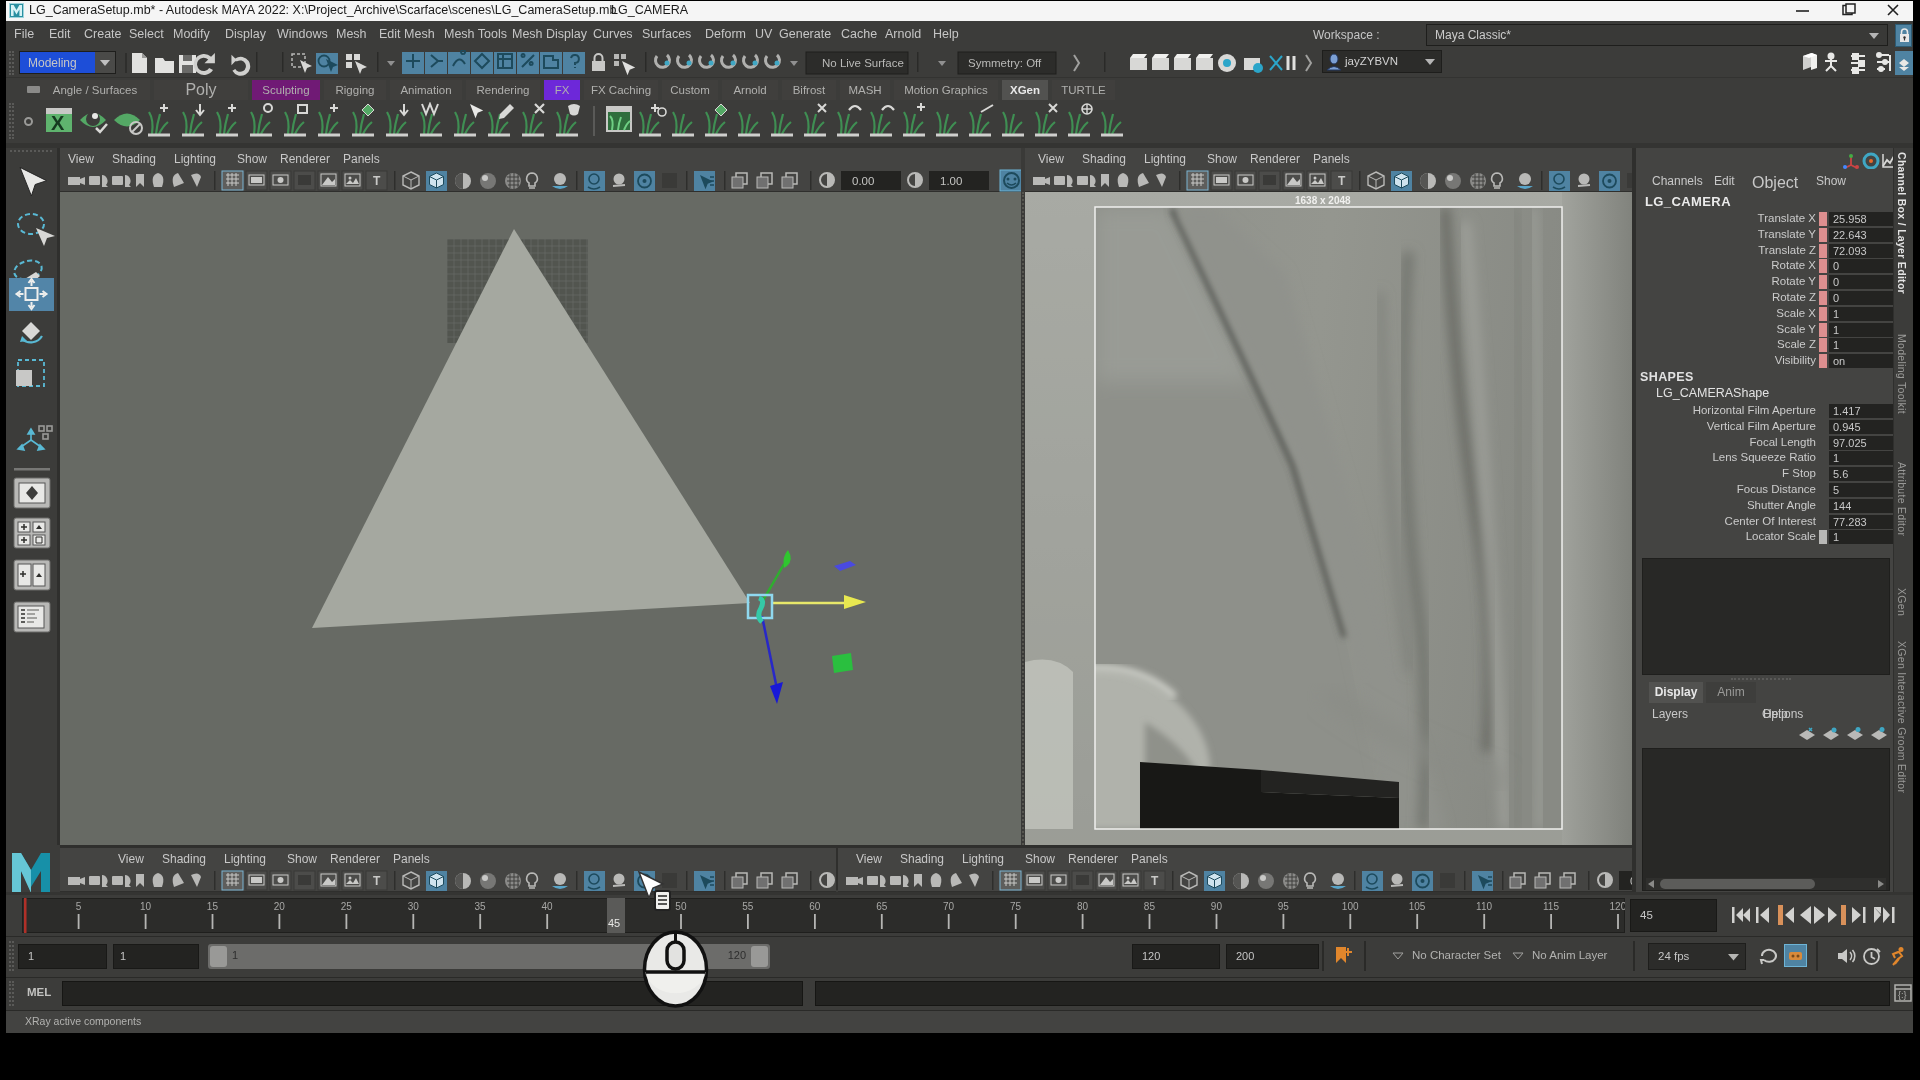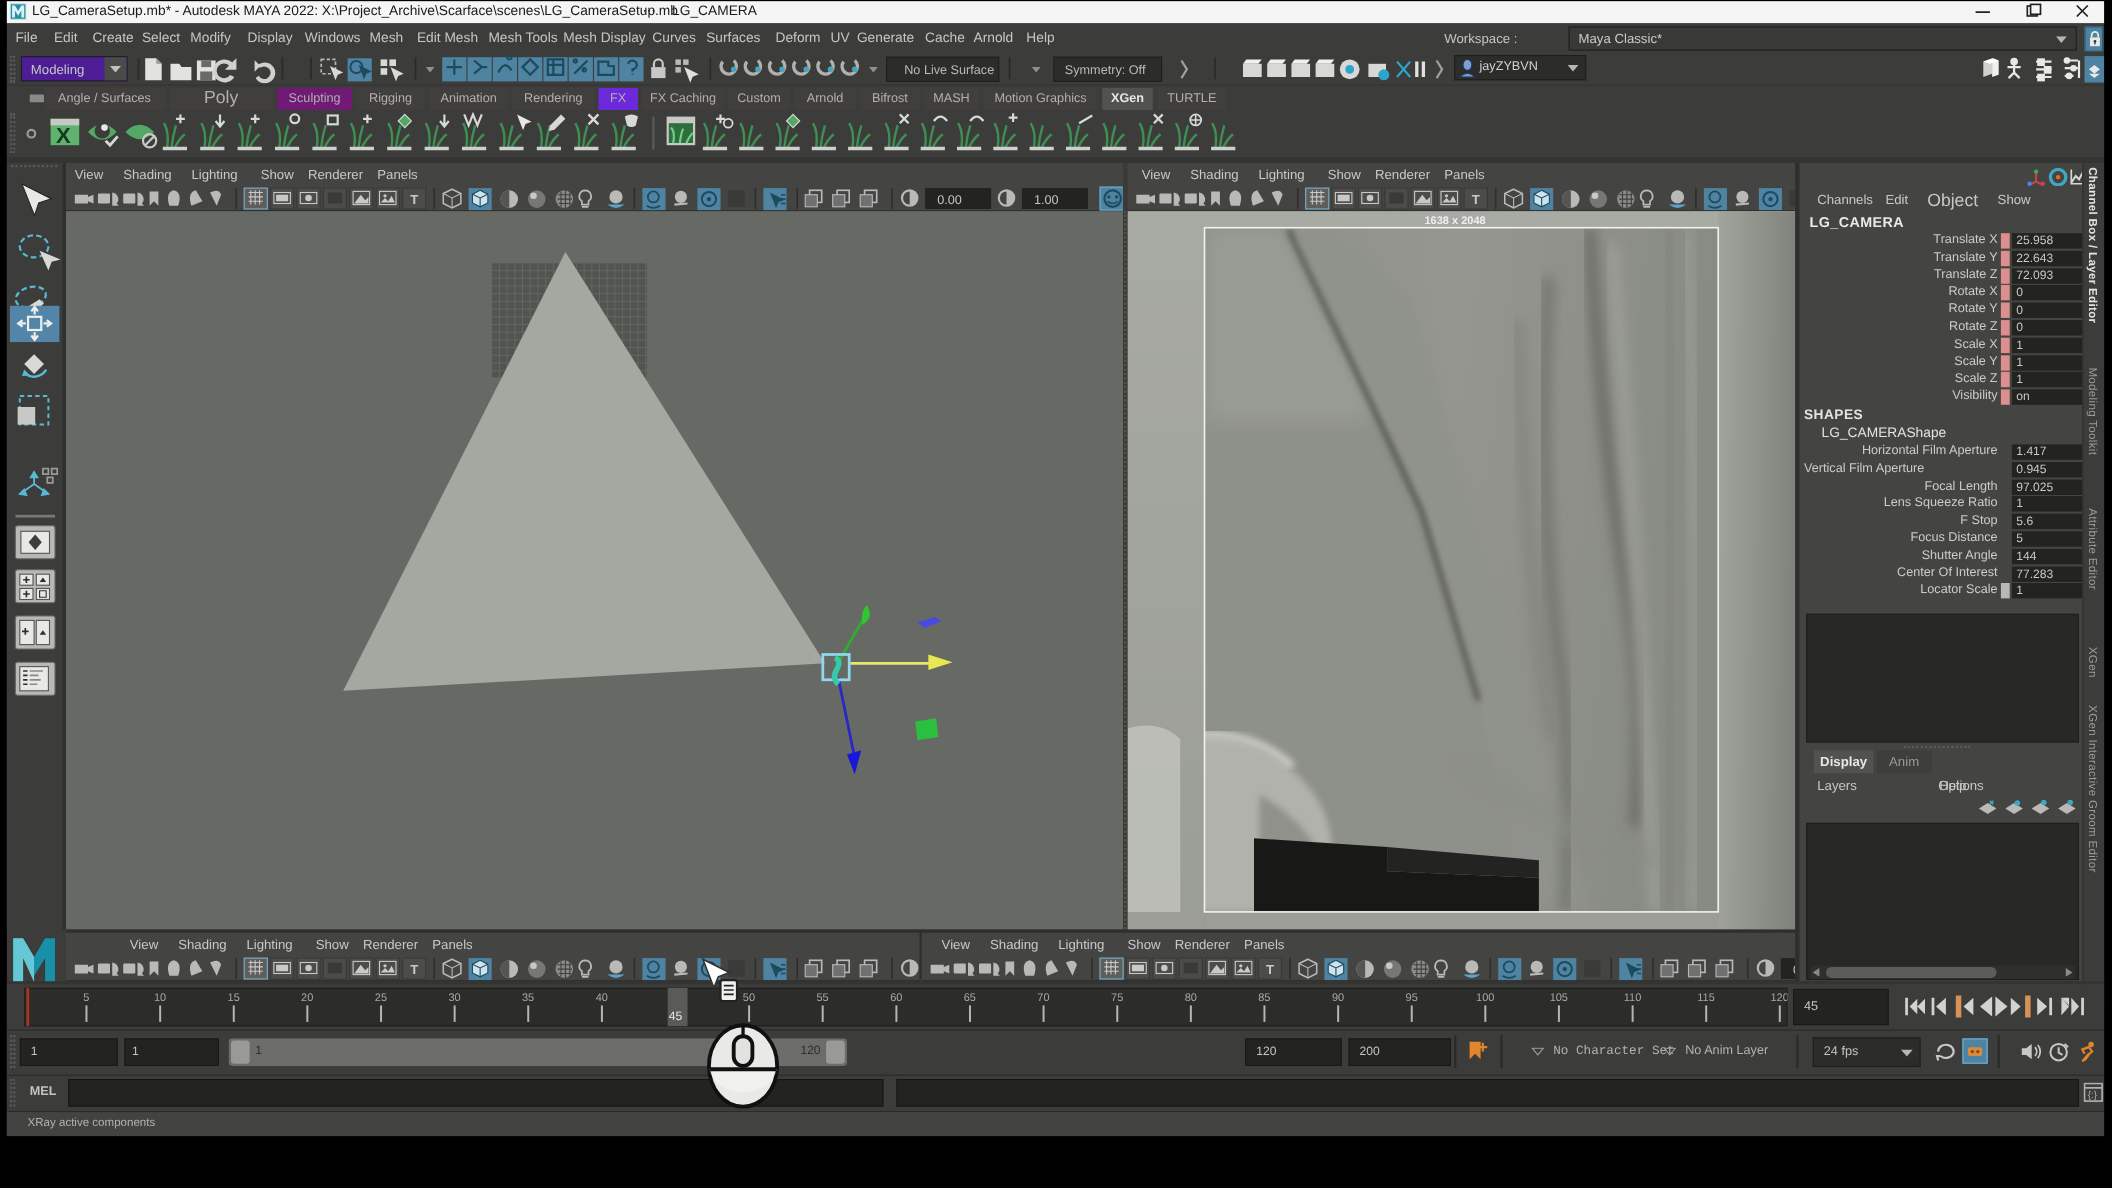--- a/index.html
+++ b/index.html
@@ -51,21 +51,21 @@
 <div class="abs " style="left:1895px;top:24px;width:17px;height:23px;background:#4f83a2;border:1px solid #2d5a72;">
     <svg style="position:absolute;left:3px;top:3px" width="11" height="15" viewBox="0 0 11 15">
       <rect x="1" y="6" width="9" height="8" fill="#e8e8e8"></rect>
       <path d="M2.5 6 V4 a3 3 0 0 1 6 0 V6" fill="none" stroke="#e8e8e8" stroke-width="1.6"></path>
       <circle cx="5.5" cy="9.5" r="1.2" fill="#333"></circle>
       <path d="M5.5 10 v2.5" stroke="#333" stroke-width="1.2"></path>
     </svg>
   </div>
 <div class="abs " style="left:6px;top:47px;width:1907px;height:31px;background:#3c3c3a;border-bottom:1px solid #333331;"></div>
 <div class="abs " style="left:9px;top:51px;width:5px;height:24px;border-left:2px dotted #5a5a58;border-right:2px dotted #5a5a58;"></div>
-<div class="abs " style="left:19px;top:51px;width:97px;height:23px;background:#4c1d95;border:1px solid #1e1e1c;">
+<div class="abs " style="left:19px;top:51px;width:97px;height:23px;background:#1d4ed8;border:1px solid #1e1e1c;">
     <span style="position:absolute;left:8px;top:4px;font-size:12px;color:#c6c6c6">Modeling</span>
   </div>
 <div class="abs " style="left:95px;top:52px;width:20px;height:21px;background:#4a4a48;">
     <svg style="position:absolute;left:5px;top:8px" width="10" height="6">
       <path d="M0 0 h10 l-5 6 z" fill="#c0c0c0"></path>
     </svg>
   </div>
 <svg class="abs" style="left:122px;top:50px" width="1200" height="26" viewBox="0 0 1200 26">
     <rect x="3" y="3" width="2" height="20" fill="#2e2e2c"></rect>
     <g fill="#d8d8d6">
@@ -1001,21 +1001,21 @@
   </div>
 <div class="abs t" style="left:1640px;top:370px;font-size:12.5px;color:#e2e2e2;font-weight:bold;letter-spacing:0.4px;">SHAPES</div>
 <div class="abs t" style="left:1656px;top:386px;font-size:12.5px;color:#e2e2e2;font-weight:normal;">LG_CAMERAShape</div>
 <div class="abs " style="left:1640px;top:403px;width:176px;height:15px;">
     <div style="text-align:right;font-size:11.5px;color:#cbcbcb;line-height:15px">Horizontal Film Aperture</div>
   </div>
 <div class="abs " style="left:1829px;top:404px;width:66px;height:14px;background:#232321;">
     <div style="font-size:11px;color:#c8c8c8;line-height:14px;padding-left:4px">1.417</div>
   </div>
 <div class="abs " style="left:1640px;top:419px;width:176px;height:15px;">
-    <div style="font-size:11.5px;color:#cbcbcb;line-height:15px">Vertical Film Aperture</div>
+    <div style="text-align:right;font-size:11.5px;color:#cbcbcb;line-height:15px">Vertical Film Aperture</div>
   </div>
 <div class="abs " style="left:1829px;top:420px;width:66px;height:14px;background:#232321;">
     <div style="font-size:11px;color:#c8c8c8;line-height:14px;padding-left:4px">0.945</div>
   </div>
 <div class="abs " style="left:1640px;top:435px;width:176px;height:15px;">
     <div style="text-align:right;font-size:11.5px;color:#cbcbcb;line-height:15px">Focal Length</div>
   </div>
 <div class="abs " style="left:1829px;top:436px;width:66px;height:14px;background:#232321;">
     <div style="font-size:11px;color:#c8c8c8;line-height:14px;padding-left:4px">97.025</div>
   </div>
@@ -1192,21 +1192,21 @@
   </div>
 <div class="abs " style="left:1322px;top:941px;width:2px;height:30px;background:#2a2a28;"></div>
 <svg class="abs" style="left:1332px;top:945px" width="22" height="22" viewBox="0 0 22 22">
     <path d="M4 2 h10 v16 l-5 -5 l-5 5 z" fill="#e0862c"></path>
     <path d="M16 3 v8 m-4 -4 h8" stroke="#e0862c" stroke-width="2"></path>
   </svg>
 <div class="abs " style="left:1364px;top:941px;width:2px;height:30px;background:#2a2a28;"></div>
 <svg class="abs" style="left:1392px;top:952px" width="12" height="8">
     <path d="M1 1 h10 l-5 6 z" fill="none" stroke="#a0a09e"></path>
   </svg>
-<div class="abs t" style="left:1412px;top:949px;font-size:11.5px;color:#b2b2b0;font-family:Liberation Mono, monospace;">No Character Set</div>
+<div class="abs t" style="left:1412px;top:949px;font-size:11.5px;color:#b2b2b0;">No Character Set</div>
 <svg class="abs" style="left:1512px;top:952px" width="12" height="8">
     <path d="M1 1 h10 l-5 6 z" fill="none" stroke="#a0a09e"></path>
   </svg>
 <div class="abs t" style="left:1532px;top:949px;font-size:11.5px;color:#b2b2b0;">No Anim Layer</div>
 <div class="abs " style="left:1633px;top:941px;width:2px;height:30px;background:#2a2a28;"></div>
 <div class="abs " style="left:1648px;top:943px;width:98px;height:27px;background:#2c2c2a;border:1px solid #1e1e1c;">
     <span style="position:absolute;left:9px;top:6px;font-size:11.5px;color:#c4c4c4">24 fps</span>
     <svg style="position:absolute;right:6px;top:10px" width="11" height="7">
       <path d="M0 0 h11 l-5.5 6.5 z" fill="#b5b5b3"></path>
     </svg>

